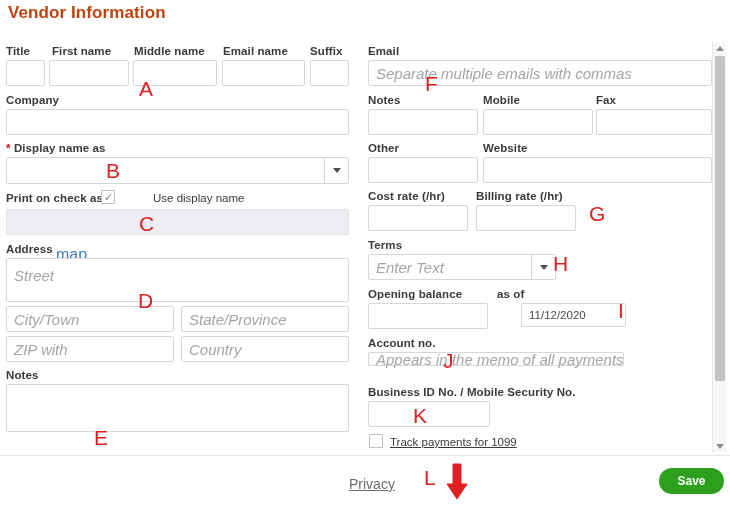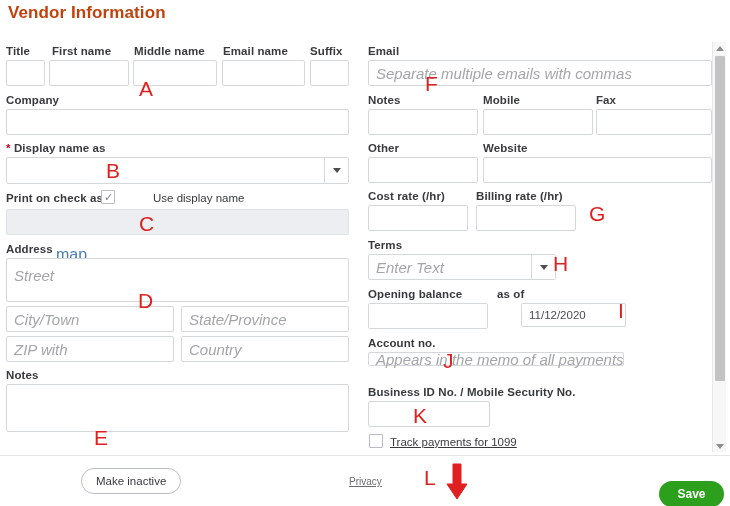--- a/index.html
+++ b/index.html
@@ -94,23 +94,22 @@
     position:absolute; top:12px; height:26px;
     border:1px solid #babec4; border-radius:14px; background:#fff;
     font-size:11.5px; color:#393a3d; font-family:"Liberation Sans",sans-serif;
     cursor:pointer; padding:0 14px;
   }
   .savebtn {
     position:absolute; left:659px; top:12px; width:65px; height:26px;
     background:#2ca01c; border:none; border-radius:14px; color:#fff;
     font-size:12px; font-weight:600; cursor:pointer;
     font-family:"Liberation Sans",sans-serif;
-    margin-top:13px;
-  }
-  .privacy { position:absolute; left:349px; top:20px; font-size:10px; color:#6b6c72; }
+  }
+  .privacy { position:absolute; left:349px; top:20px; font-size:14px; color:#6b6c72; }
 
   
   .mark {
     position:absolute; color:#e02020; font-size:21px;
     font-family:"Liberation Sans", sans-serif; font-weight:400;
     line-height:1; pointer-events:none;
   }
   .arrow-dn { position:absolute; pointer-events:none; }
 </style>
 </head>
@@ -279,21 +278,20 @@
         <span class="tri-up"></span>
       </div>
     <div class="sb-thumb"></div>
     <div class="sb-arrow dn">
         <span class="tri-dn"></span>
       </div>
   </div>
 
   <div class="divider"></div>
   <div class="footer">
-    <button class="pillbtn" style="left:81px;">Make inactive</button>
     <a class="privacy" href="#">Privacy</a>
     <button class="savebtn">Save</button>
   </div>
 
   <div class="mark" style="left:139px; top:78px;">A</div>
   <div class="mark" style="left:106px; top:160px;">B</div>
   <div class="mark" style="left:139px; top:213px;">C</div>
   <div class="mark" style="left:138px; top:290px;">D</div>
   <div class="mark" style="left:94px;  top:427px;">E</div>
   <div class="mark" style="left:425px; top:73px;">F</div>

